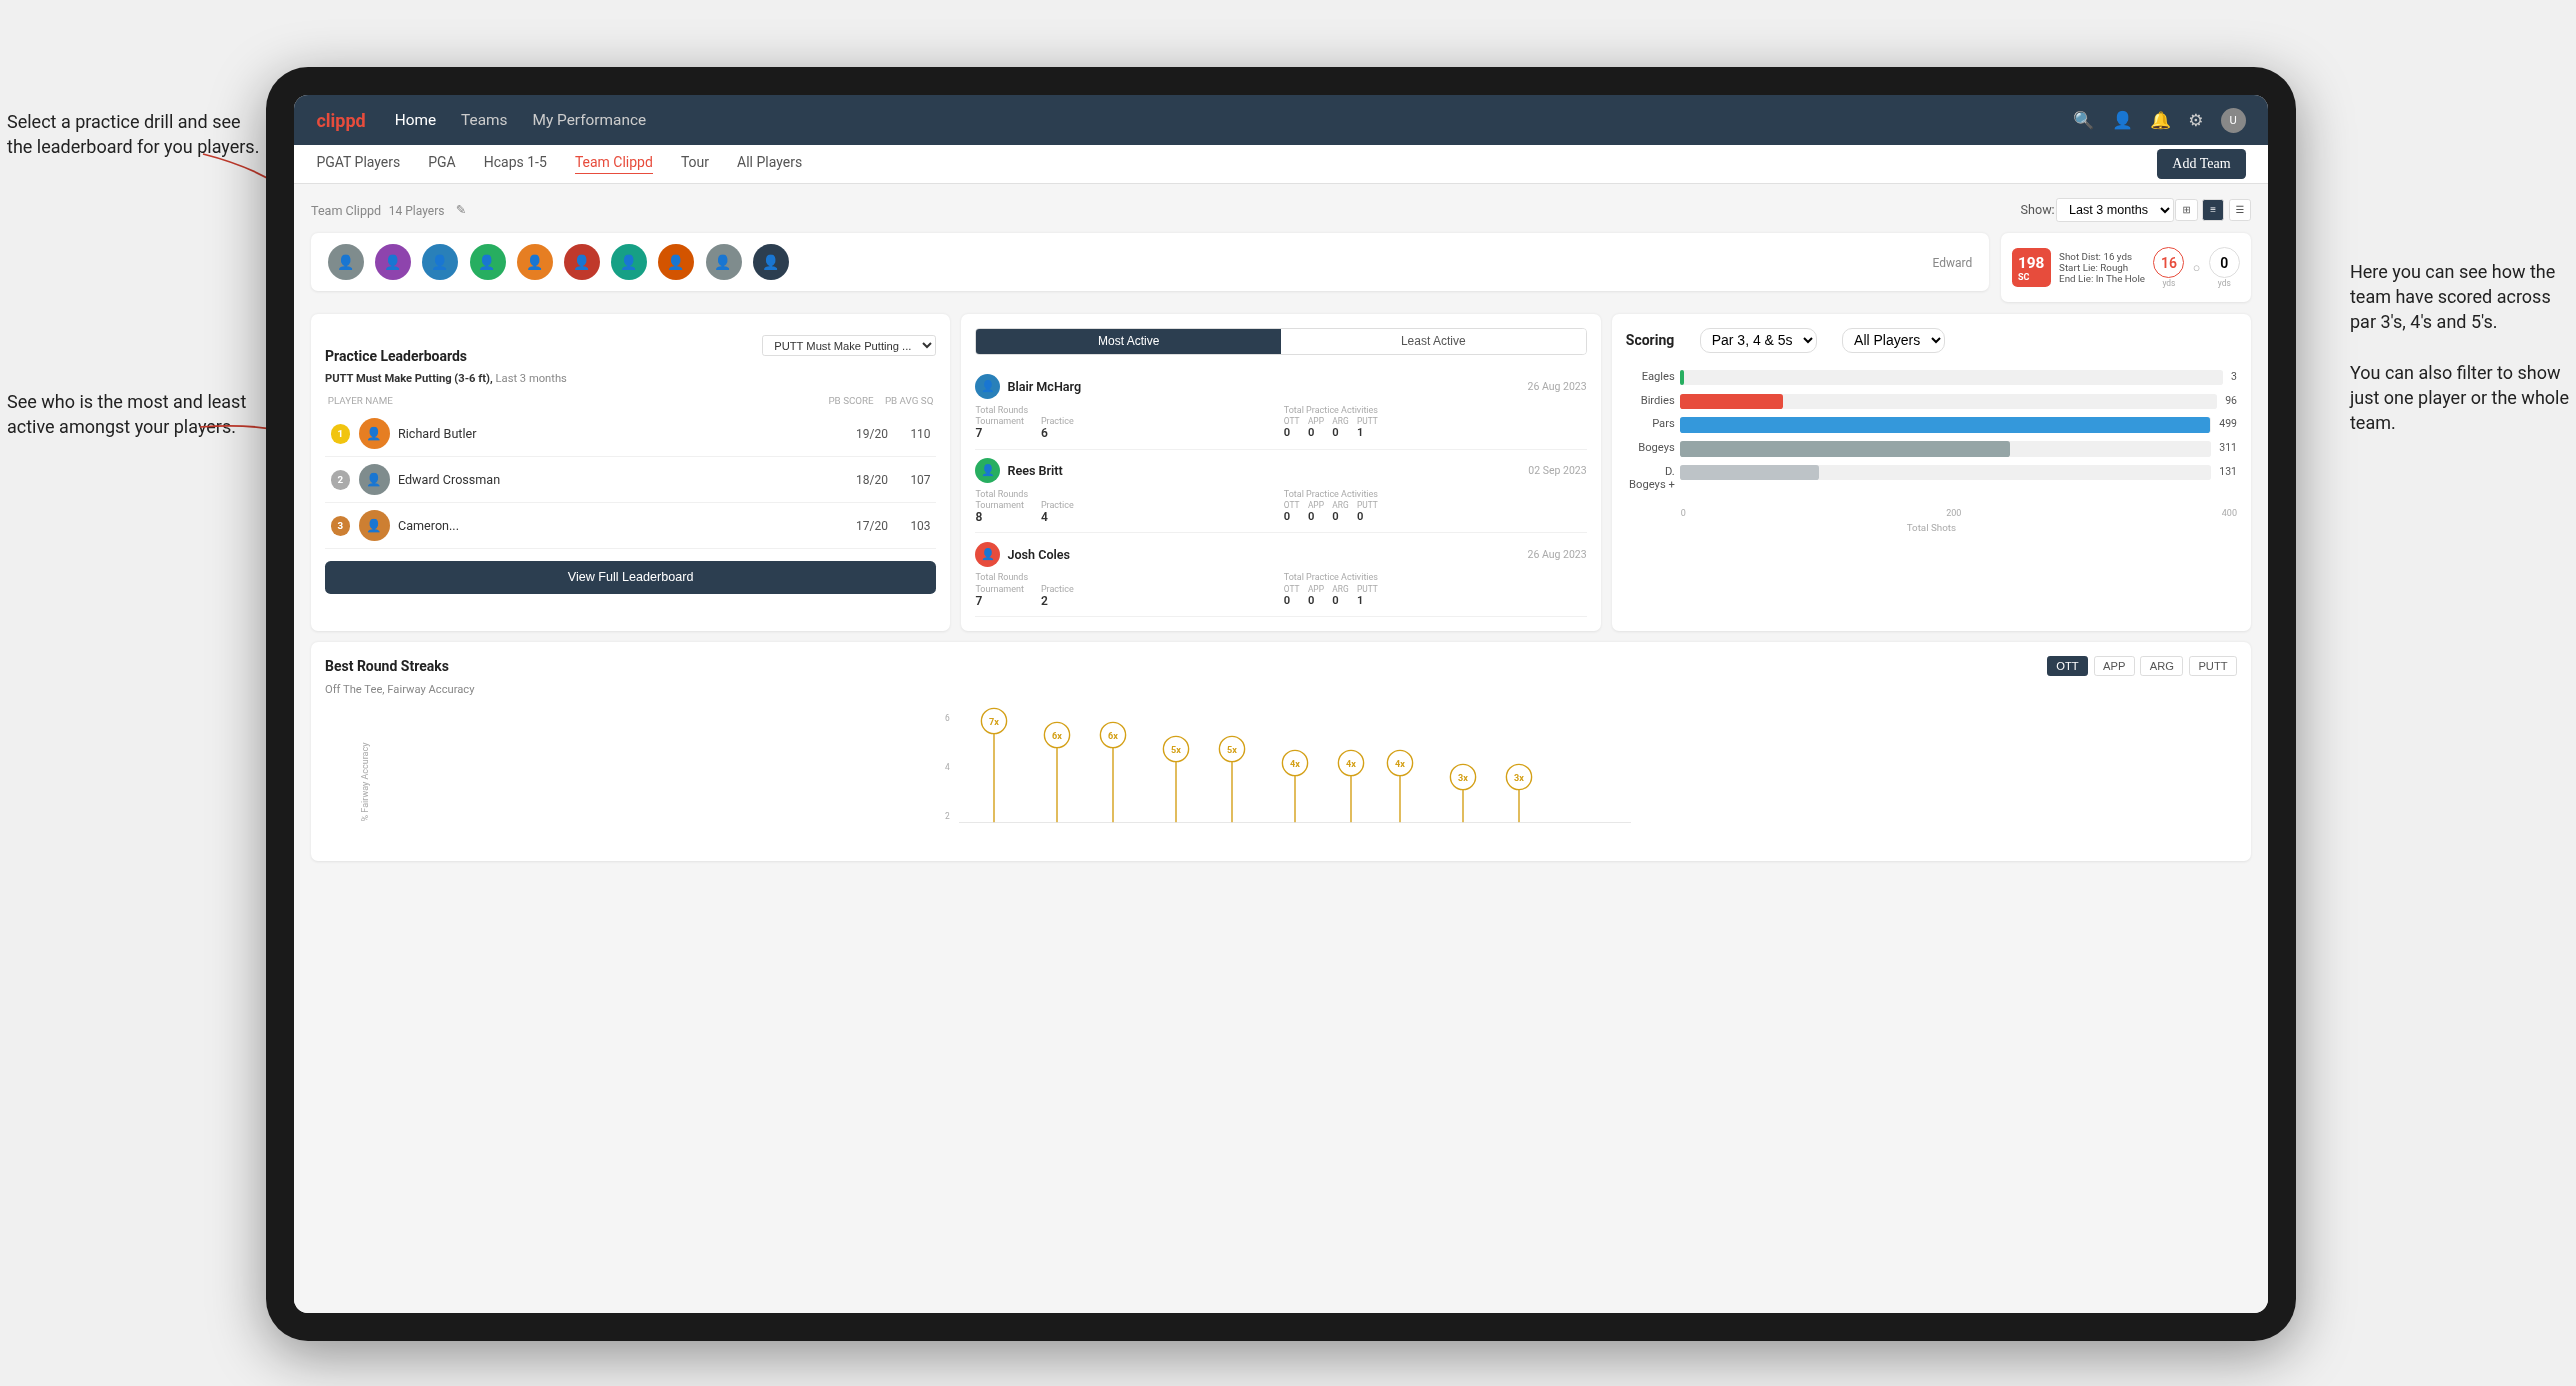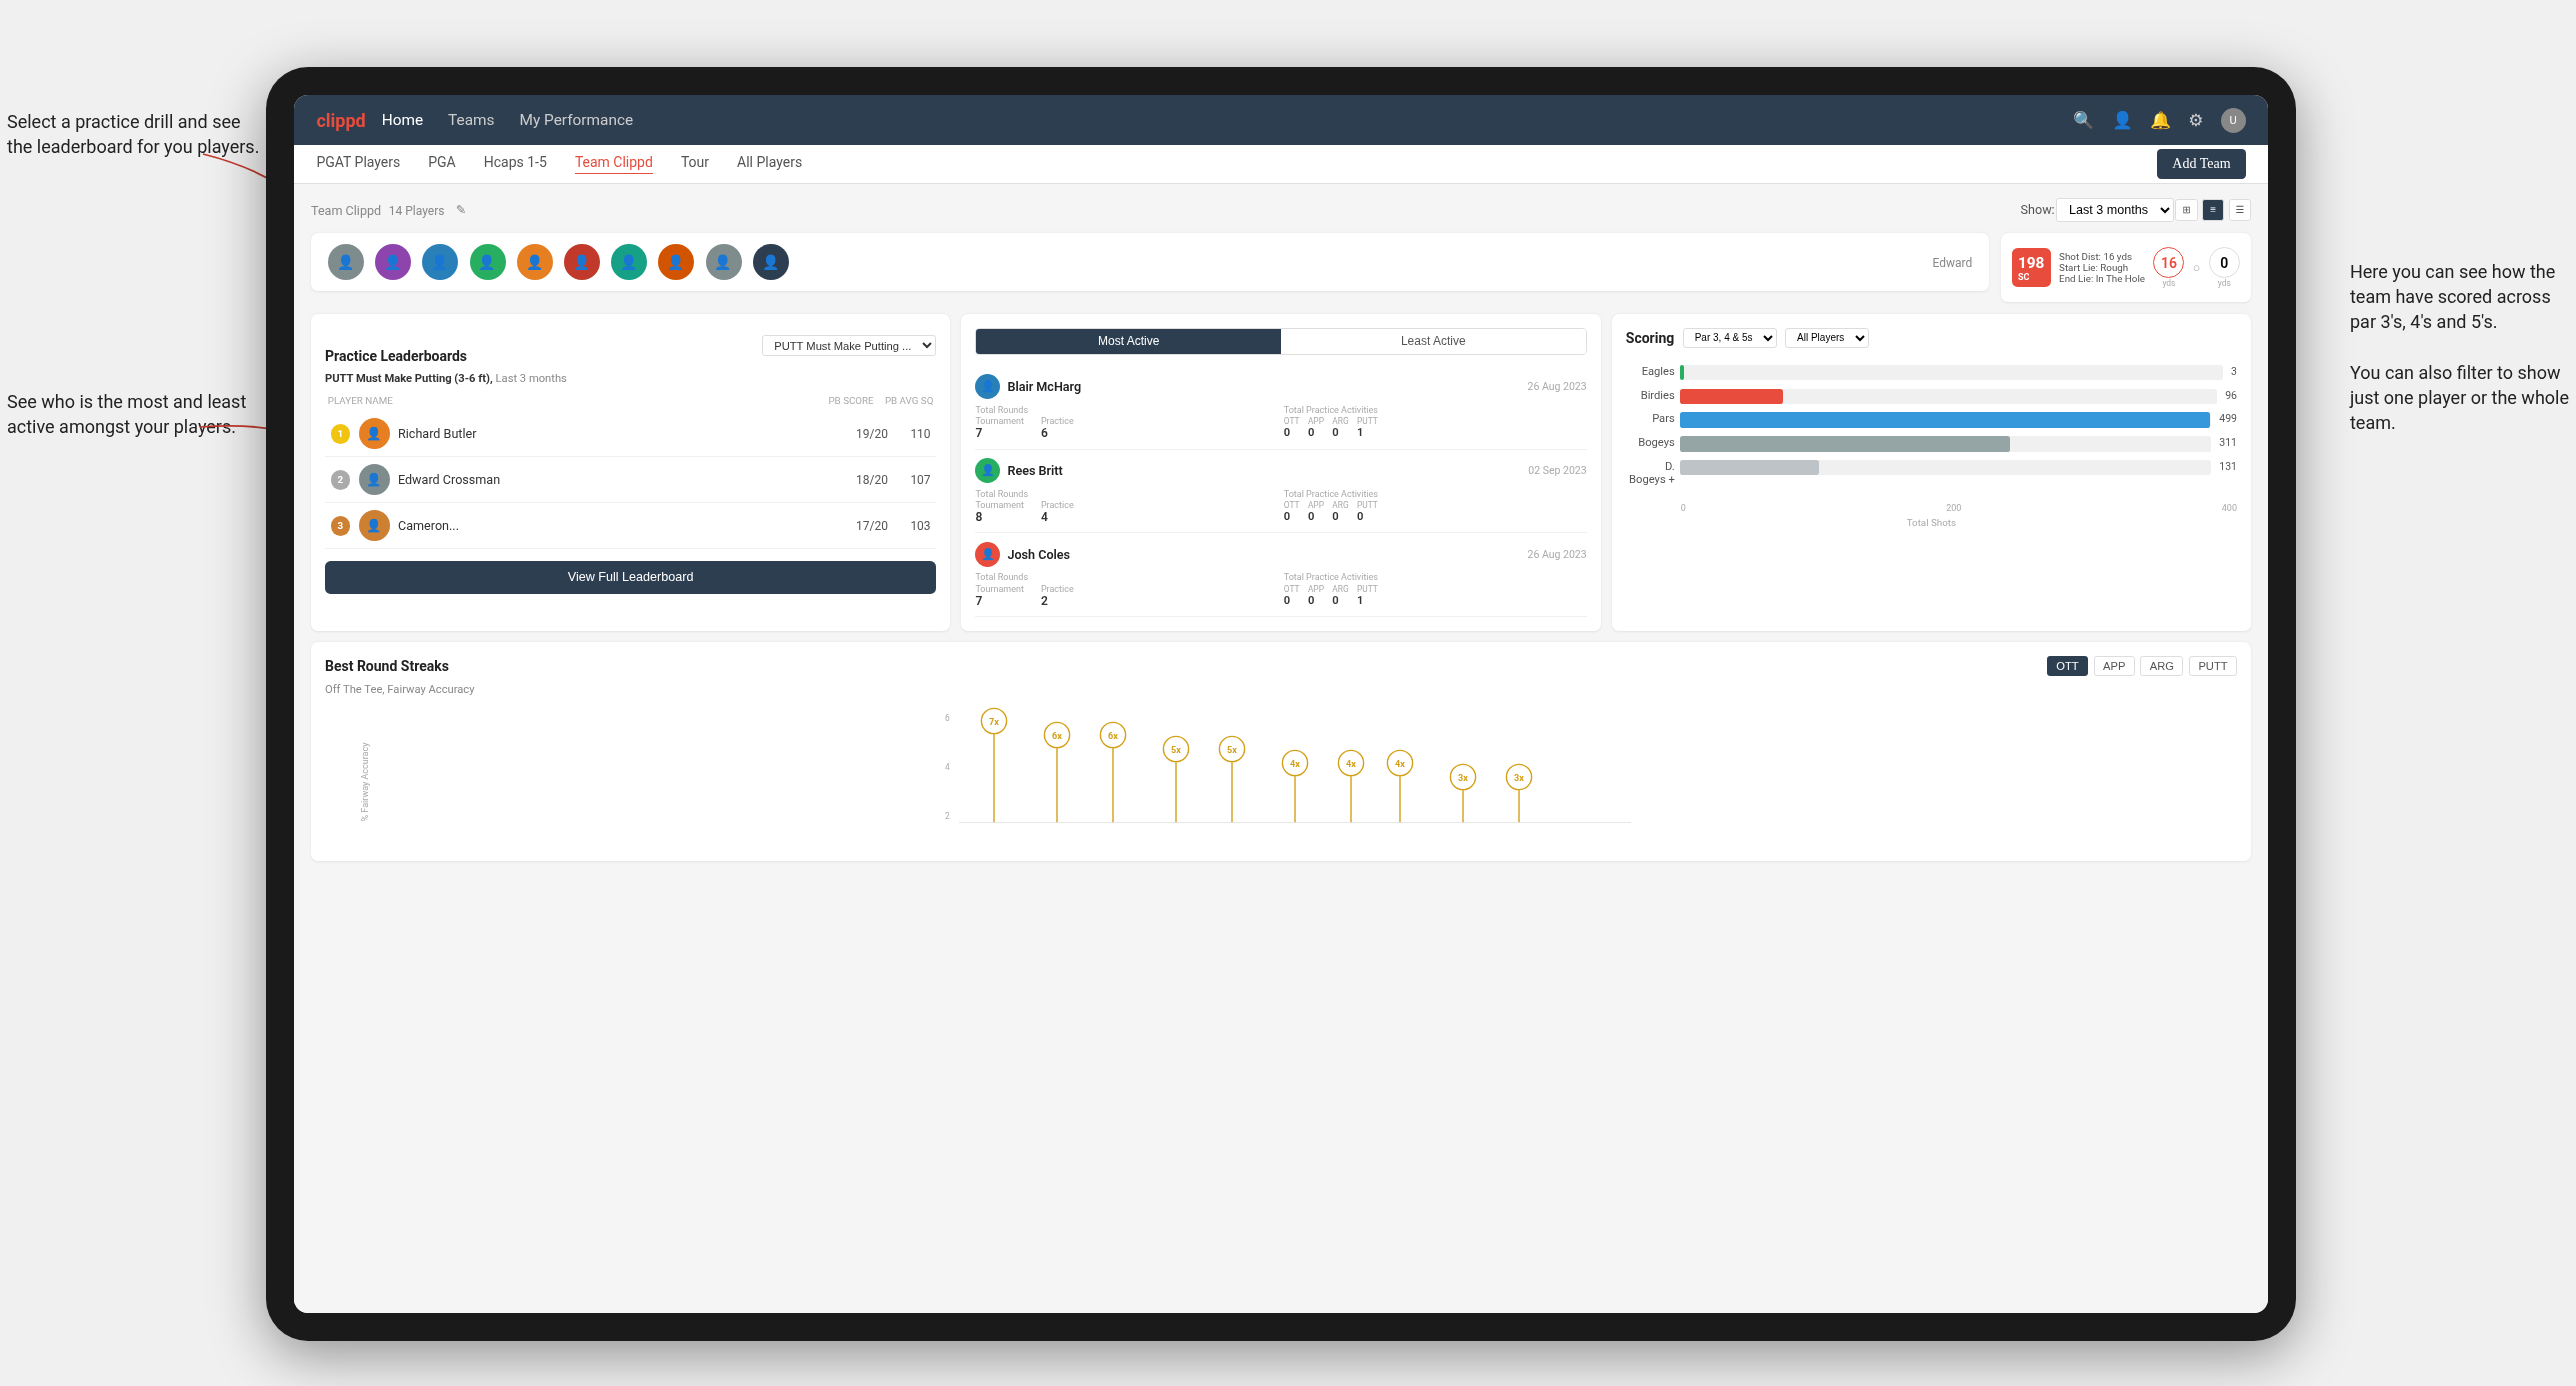--- a/index.html
+++ b/index.html
@@ -59,21 +59,21 @@
       height: 50px;
       display: flex;
       align-items: center;
       padding: 0 22.4px;
       flex-shrink: 0;
     }
     .navbar-brand {
       color: #e74c3c;
       font-size: 18px;
       font-weight: 700;
-      margin-right: 16px;
+      margin-right: 29px;
     }
     .navbar-links {
       display: flex;
       gap: 25px;
       flex: 1;
     }
     .navbar-link {
       color: #ccc;
       font-size: 15.4px;
       cursor: pointer;
@@ -369,24 +369,25 @@
     
     .scoring-header {
       display: flex;
       align-items: center;
       gap: 8.4px;
       margin-bottom: 11.2px;
     }
     .scoring-title { font-size: 14px; font-weight: 700; color: #222; }
     .scoring-filter-select {
       border: 0.7px solid #ddd;
-      border-radius: 3px;
+      border-radius: 10px;
       padding: 2.8px 7px;
-      font-size: 10px;
+      font-size: 14px;
       background: #fff;
+      margin-left: 17px;
     }
 
     .bar-chart { padding: 5.6px 0; }
     .bar-row {
       display: flex;
       gap: 5.6px;
       margin-bottom: 8.4px;
     }
     .bar-label { font-size: 11.2px; color: #555; width: 49px; text-align: right; flex-shrink: 0; }
     .bar-track {

